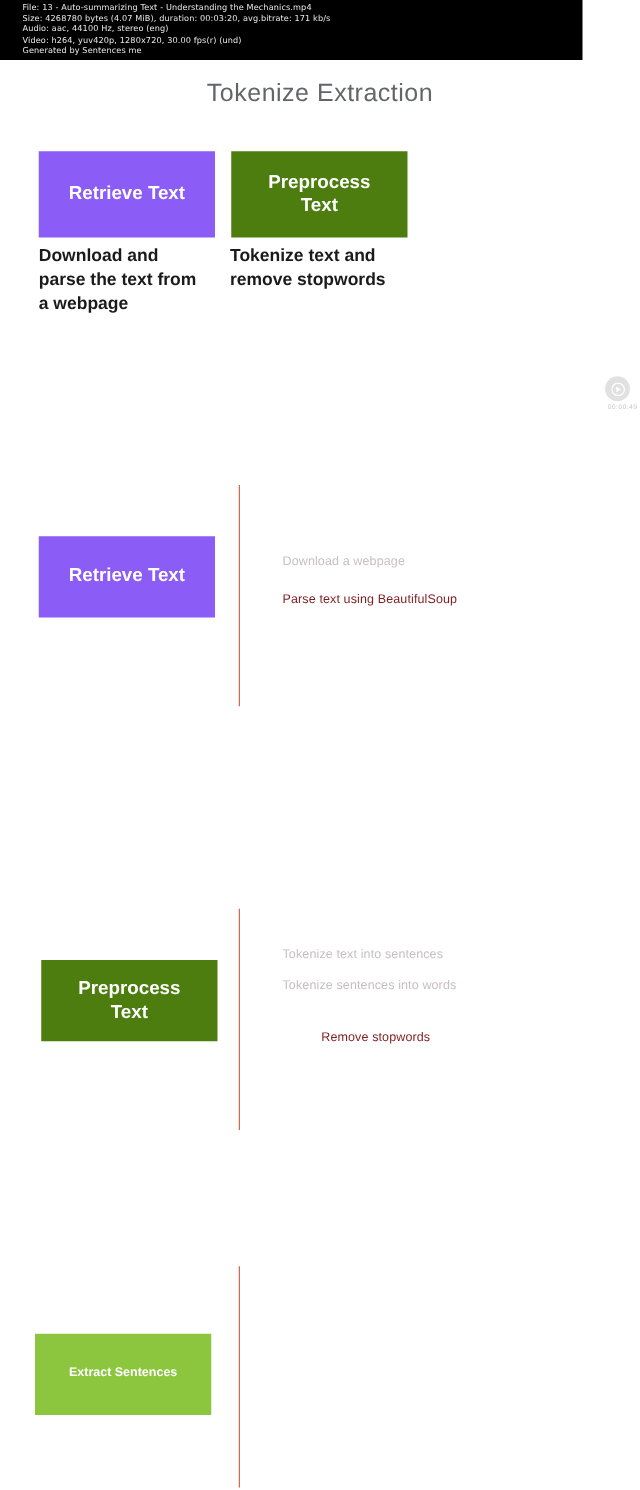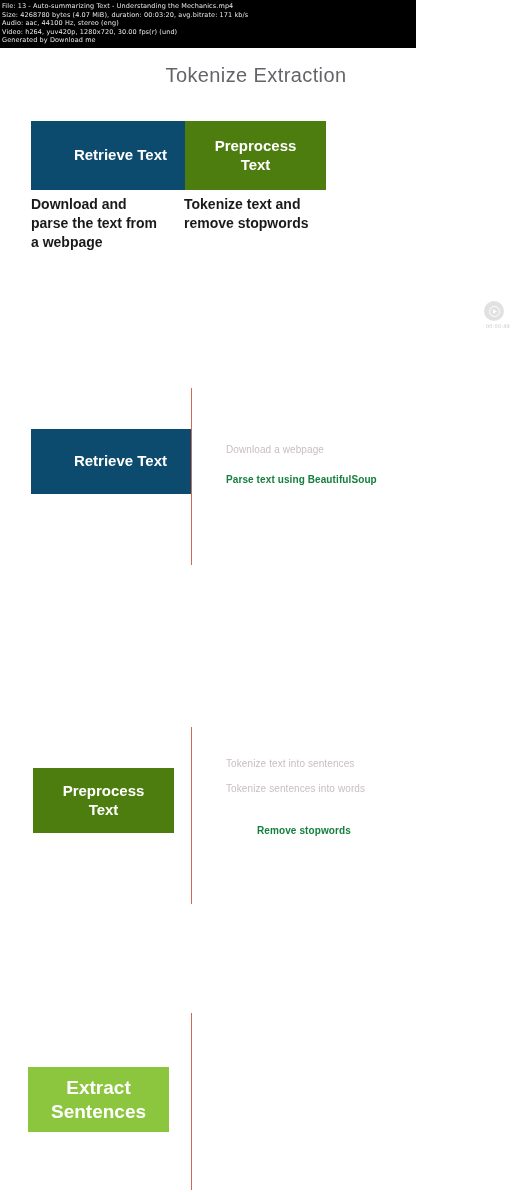--- a/index.html
+++ b/index.html
@@ -14,28 +14,28 @@
     overflow: hidden;
     font-family: "Liberation Sans", sans-serif;
     -webkit-font-smoothing: antialiased;
   }
 
   
   .mediainfo {
     position: absolute;
     left: 0;
     top: 0;
-    width: 416px;
+    width: 466px;
     height: 48px;
     background: #000000;
     color: #e8e8e8;
     font-family: "DejaVu Sans", sans-serif;
     font-size: 6.5px;
     line-height: 8.6px;
-    padding: 2px 0 0 2px;
+    padding: 2px 0 0 18px;
     box-sizing: border-box;
     letter-spacing: 0.1px;
     white-space: nowrap;
   }
   .mediainfo .mline { display: block; }
 
   
   .sheet {
     position: absolute;
     left: 0;
@@ -91,21 +91,21 @@
   .card {
     position: absolute;
     display: flex;
     align-items: center;
     justify-content: center;
     text-align: center;
     color: #ffffff;
     font-weight: bold;
     line-height: 1.22;
   }
-  .card.teal  { background: #0c4a6e; padding-left: 19px; }
+  .card.teal  { background: #8b5cf6; }
   .card.red   { background: #4d7c0f; }
   .card.green { background: #8cc63f; }
 
   .card-caption {
     position: absolute;
     font-size: 14px;
     font-weight: bold;
     color: #1a1a1a;
     line-height: 1.35;
   }
@@ -116,31 +116,31 @@
     width: 1px;
     background: #cf6a53;
   }
   .bullet {
     position: absolute;
     font-size: 10px;
     line-height: 1.27;
     letter-spacing: 0.1px;
   }
   .bullet.dim    { color: #c8bfc2; font-weight: normal; }
-  .bullet.active { color: #15803d; font-weight: bold; }
+  .bullet.active { color: #7f1d1d; font-weight: normal; }
 </style>
 </head>
 <body>
 
 <div class="mediainfo">
   <span class="mline">File: 13 - Auto-summarizing Text - Understanding the Mechanics.mp4</span>
   <span class="mline">Size: 4268780 bytes (4.07 MiB), duration: 00:03:20, avg.bitrate: 171 kb/s</span>
   <span class="mline">Audio: aac, 44100 Hz, stereo (eng)</span>
   <span class="mline">Video: h264, yuv420p, 1280x720, 30.00 fps(r) (und)</span>
-  <span class="mline">Generated by Download me</span>
+  <span class="mline">Generated by Sentences me</span>
 </div>
 
 <div class="sheet">
 
   <div class="thumb" style="top:0px; height:286px;">
 
     <div class="slide-title" style="top:16px;">Tokenize Extraction</div>
 
     <div class="card teal" style="left:31px; top:73px; width:141px; height:69px; font-size:15px;">
       <span>Retrieve Text</span>
@@ -185,20 +185,20 @@
     <div class="bullet dim" style="left:226px; top:163px; width:180px;">Tokenize sentences into words</div>
     <div class="bullet dim" style="left:226px; top:138px; width:260px;">Tokenize text into sentences</div>
     <div class="bullet active" style="left:226px; top:205px; width:220px;margin-left:31px;">Remove stopwords</div>
 
   </div>
 
   <div class="thumb" style="top:858px; height:286px;">
 
     <div class="vrule" style="left:191px; top:107px; height:177px;"></div>
 
-    <div class="card green" style="left:28px; top:161px; width:141px; height:65px; font-size:19px;">
+    <div class="card green" style="left:28px; top:161px; width:141px; height:65px; font-size:10px;">
       <span style="display:block; max-width:96px;">Extract Sentences</span>
     </div>
 
 
   </div>
 
 </div>
 
 </body></html>

